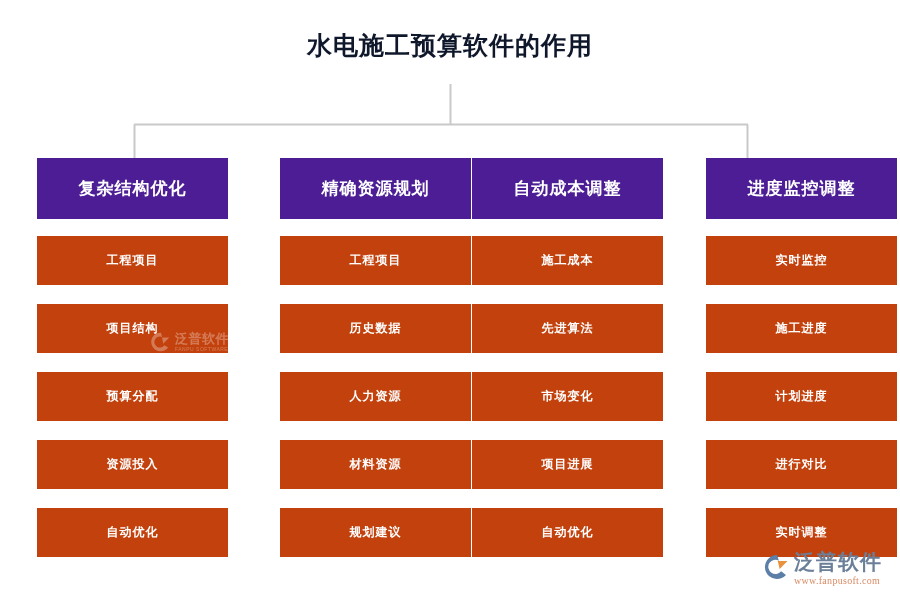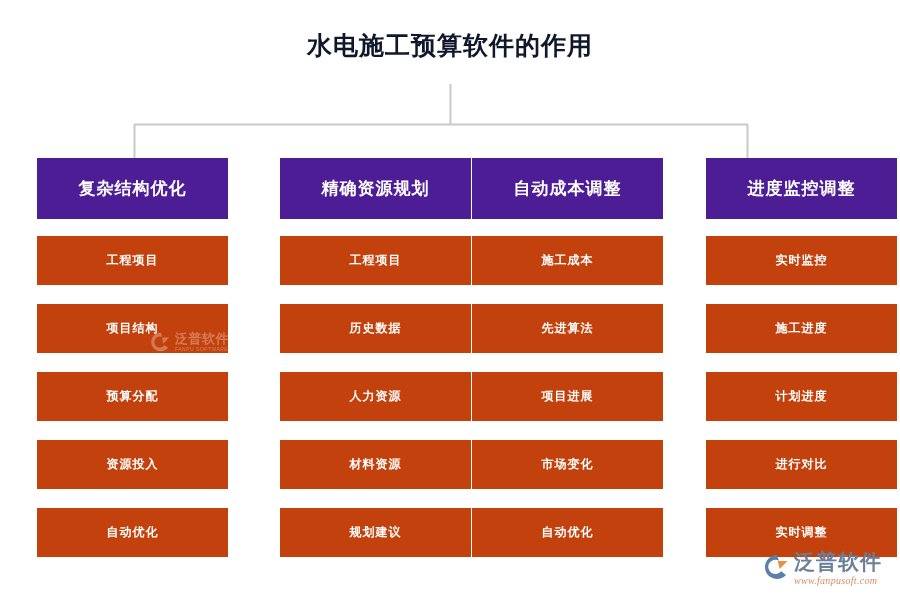--- a/index.html
+++ b/index.html
@@ -149,21 +149,20 @@
     white-space: nowrap;
   }
   #brand-logo .logo-url {
     font-size: 10px;
     color: #d98a63;
     letter-spacing: 0.3px;
     line-height: 12px;
     margin-top: 1px;
     font-family: "Liberation Serif", "DejaVu Serif", serif;
     white-space: nowrap;
-    font-style: italic;
   }
 </style>
 </head>
 <body>
 
 <div id="canvas">
 
   <div id="page-title">水电施工预算软件的作用</div>
 
   <svg id="connectors" viewBox="0 0 900 600" width="900" height="600">
@@ -192,22 +191,22 @@
     <div class="node item">历史数据</div>
     <div class="node item">人力资源</div>
     <div class="node item">材料资源</div>
     <div class="node item">规划建议</div>
   </div>
 
   <div class="column col-2">
     <div class="node header">自动成本调整</div>
     <div class="node item">施工成本</div>
     <div class="node item">先进算法</div>
+    <div class="node item">市场变化</div>
     <div class="node item">项目进展</div>
-    <div class="node item">市场变化</div>
     <div class="node item">自动优化</div>
   </div>
 
   <div class="column col-3">
     <div class="node header">进度监控调整</div>
     <div class="node item">实时监控</div>
     <div class="node item">施工进度</div>
     <div class="node item">计划进度</div>
     <div class="node item">进行对比</div>
     <div class="node item">实时调整</div>

